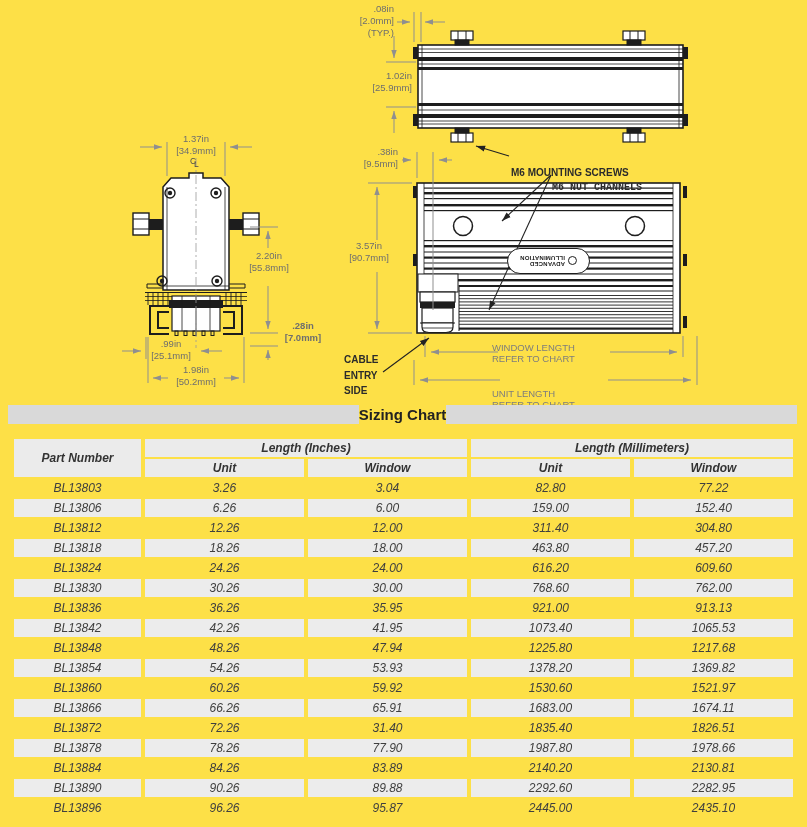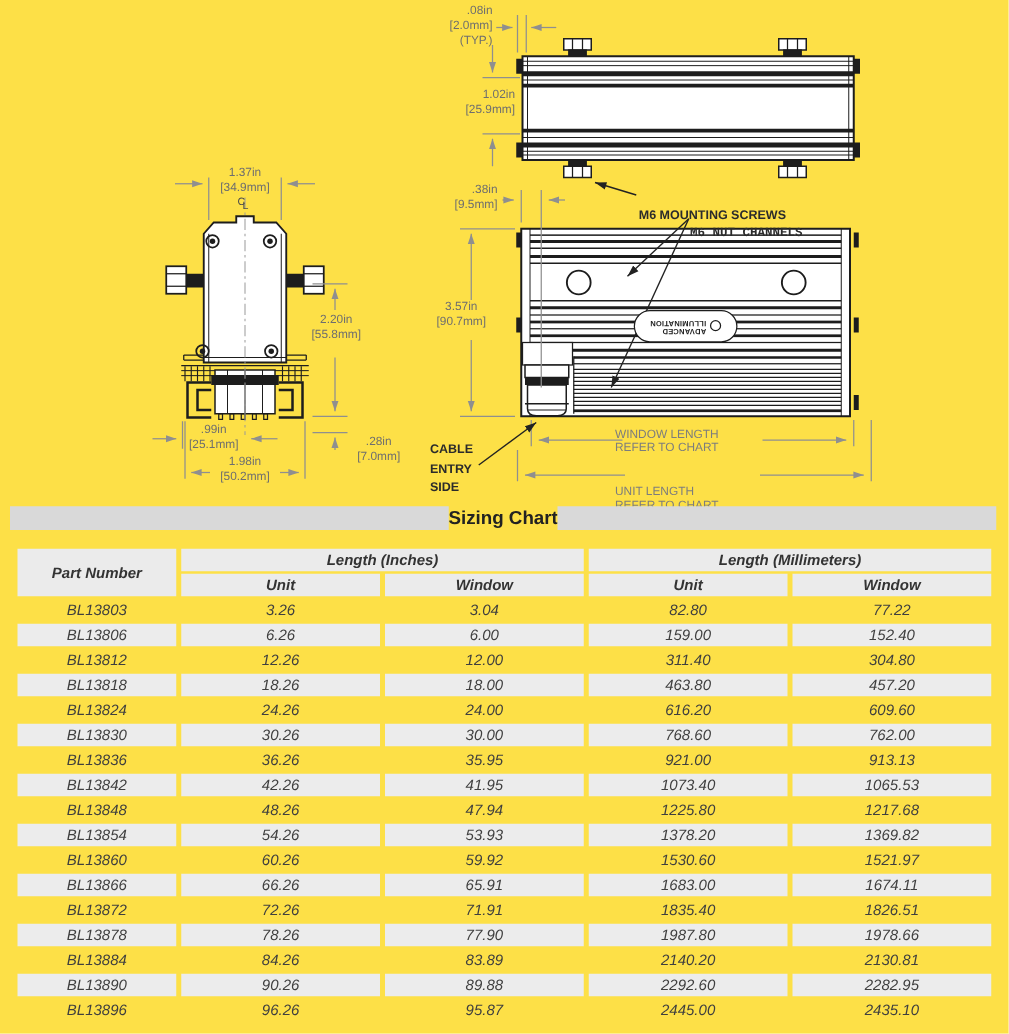--- a/index.html
+++ b/index.html
@@ -282,21 +282,21 @@
     <div>[55.8mm]</div>
   </div>
   <div class="ann dim center" style="left:138px;top:338px;width:66px;">
     <div>.99in</div>
     <div>[25.1mm]</div>
   </div>
   <div class="ann dim center" style="left:162px;top:364px;width:68px;">
     <div>1.98in</div>
     <div>[50.2mm]</div>
   </div>
-  <div class="ann dim center" style="left:272px;top:348px;width:62px;">
+  <div class="ann dim center" style="left:272px;top:320px;width:62px;font-weight:bold;">
     <div>.28in</div>
     <div>[7.0mm]</div>
   </div>
   <div class="ann dim right" style="left:344px;top:146px;width:54px;">
     <div>.38in</div>
     <div>[9.5mm]</div>
   </div>
   <div class="ann dim center" style="left:336px;top:240px;width:66px;">
     <div>3.57in</div>
     <div>[90.7mm]</div>
@@ -436,21 +436,21 @@
         <tr class="striped">
           <td>BL13866</td>
           <td>66.26</td>
           <td>65.91</td>
           <td>1683.00</td>
           <td>1674.11</td>
         </tr>
         <tr>
           <td>BL13872</td>
           <td>72.26</td>
-          <td>71.91</td>
+          <td>31.40</td>
           <td>1835.40</td>
           <td>1826.51</td>
         </tr>
         <tr class="striped">
           <td>BL13878</td>
           <td>78.26</td>
           <td>77.90</td>
           <td>1987.80</td>
           <td>1978.66</td>
         </tr>

